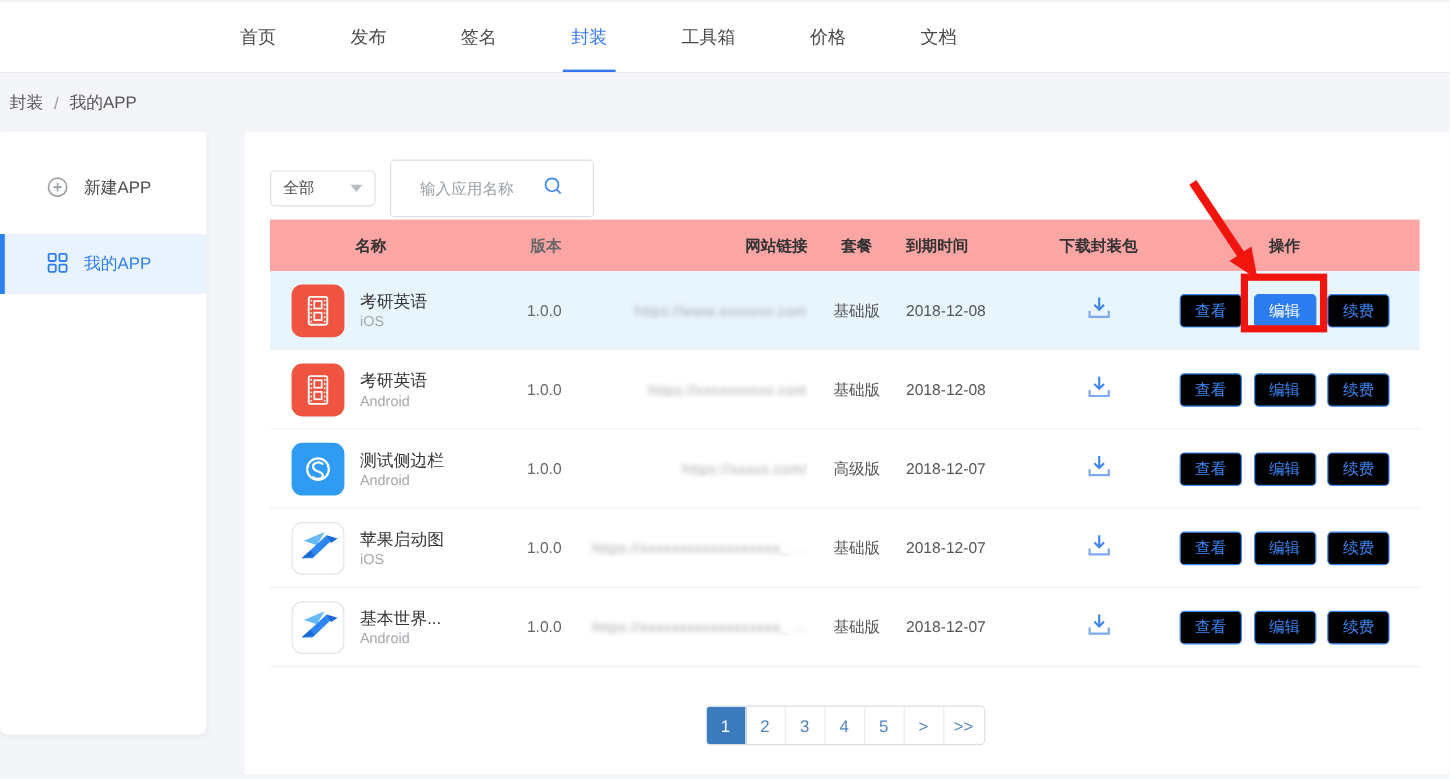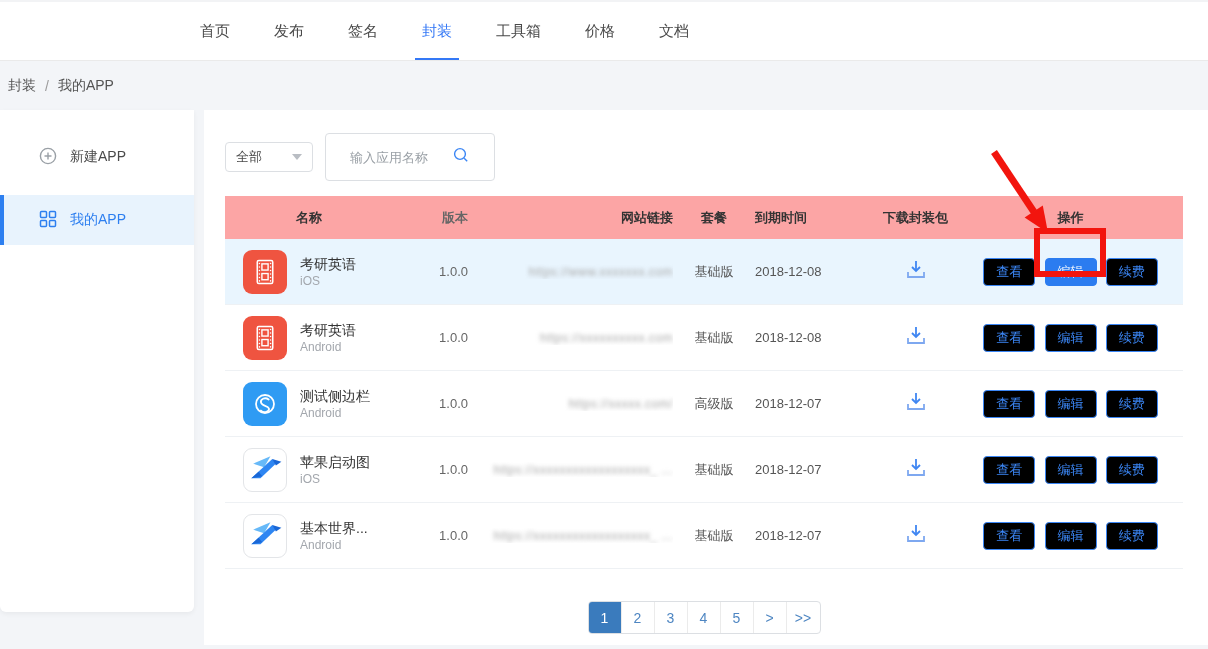--- a/index.html
+++ b/index.html
@@ -6,58 +6,58 @@
   html,body { width:1208px; height:649px; }
   body {
     background:#f3f5f8;
     font-family:"Liberation Sans","DejaVu Sans",sans-serif;
     position:relative; overflow:hidden;
   }
   
   .topnav {
     height:61px; background:#fff; border-bottom:1px solid #eaeaea;
     border-top:2px solid #f2f3f5;
-    display:flex; align-items:stretch; padding-left:200px; gap:44px;
+    display:flex; align-items:stretch; padding-left:200px; gap:62px;
   }
   .nav-item {
     font-size:15px; color:#4a4a4a; cursor:pointer;
     display:flex; align-items:center; position:relative;
   }
   .nav-item.active { color:#3478f6; }
   .nav-item.active::after {
     content:""; position:absolute; left:-7px; right:-7px; bottom:0;
     height:2px; background:#3478f6;
   }
   
   .breadcrumb {
     height:49px; display:flex; align-items:center; gap:9px;
     padding-left:8px; font-size:14px; color:#545454;
   }
   .breadcrumb .sep { color:#9b9b9b; }
   
   .sidebar {
-    position:absolute; left:0; top:110px; width:194px; height:502px;
+    position:absolute; left:0; top:110px; width:172px; height:502px;
     background:#fff; border-radius:0 0 6px 6px;
     box-shadow:0 2px 5px rgba(0,0,0,.05); padding-top:22px;text-align:center;
   }
   .side-item {
     height:50px; display:flex; align-items:center; gap:13px;
     padding-left:35px; font-size:14px; color:#4a4a4a; cursor:pointer;
     margin-bottom:13px; border-left:4px solid transparent;
   }
   .side-item.active {
     background:#e8f3fd; color:#2d7ff0; border-left-color:#2d7ff0;
   }
   .side-item svg { flex:0 0 auto; }
   
   .main {
     position:absolute; left:204px; top:110px; right:0; height:535px;
     background:#fff; padding:23px 25px 0 21px;
   }
-  .filter-bar { display:flex; align-items:center; margin-bottom:15px; }
+  .filter-bar { display:flex; align-items:center; margin-bottom:2px; }
   .select-box {
     width:88px; height:30px; border:1px solid #dcdfe3; border-radius:4px;
     display:flex; align-items:center; justify-content:space-between;
     padding:0 10px; font-size:13px; color:#4a4a4a; cursor:pointer; background:#fff;
   }
   .caret-down {
     width:0; height:0; border-left:5px solid transparent;
     border-right:5px solid transparent; border-top:6px solid #b9bdc3;
   }
   .search-box {
@@ -79,21 +79,21 @@
     border-bottom:1px solid #eef1f4; font-size:13px; color:#555;
     background:#fff;
   }
   .t-row.hl { background:#e9f5fe; }
   .c-name { width:168px; display:flex; align-items:center; padding-left:18px; gap:13px; }
   .c-version { width:75px; text-align:right; color:#666; }
   .c-url { width:205px; text-align:right; overflow:hidden; }
   .c-plan { width:82px; text-align:center; }
   .c-date { width:118px; text-align:left; }
   .c-download { width:85px; text-align:center; }
-  .c-action { flex:1; text-align:center;font-family:Liberation Serif, serif; }
+  .c-action { flex:1; text-align:center; }
   .blur-url {
     color:#a8a8a8; font-size:12px; filter:blur(2.3px);
     white-space:nowrap; letter-spacing:.5px;
   }
   .app-icon {
     width:44px; height:44px; border-radius:9px; flex:0 0 auto;
     display:flex; align-items:center; justify-content:center;
   }
   .app-icon.film  { background:#ef5440; }
   .app-icon.swirl { background:#2f9bf3; }

